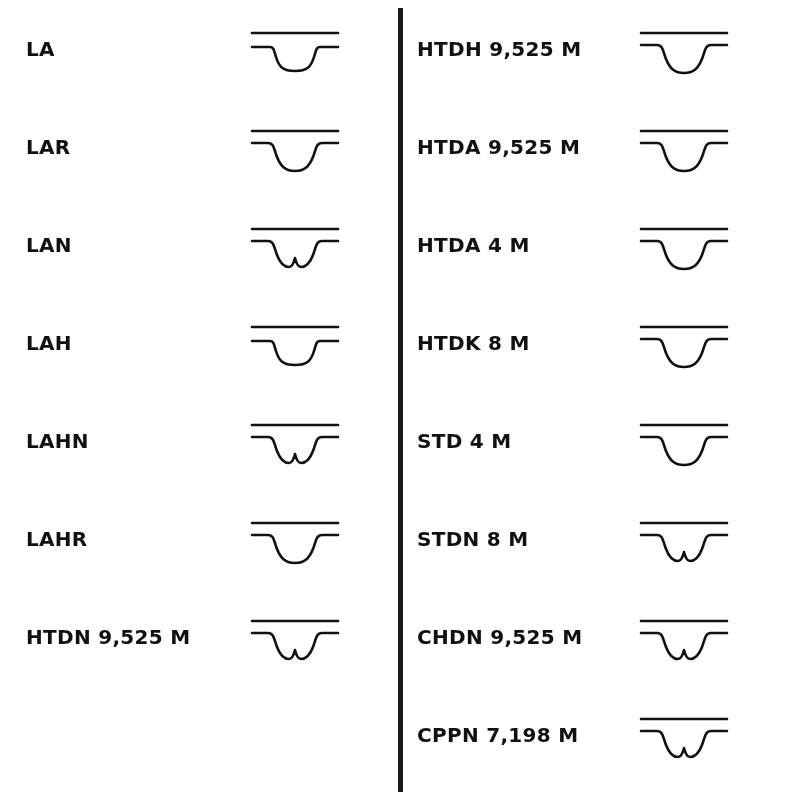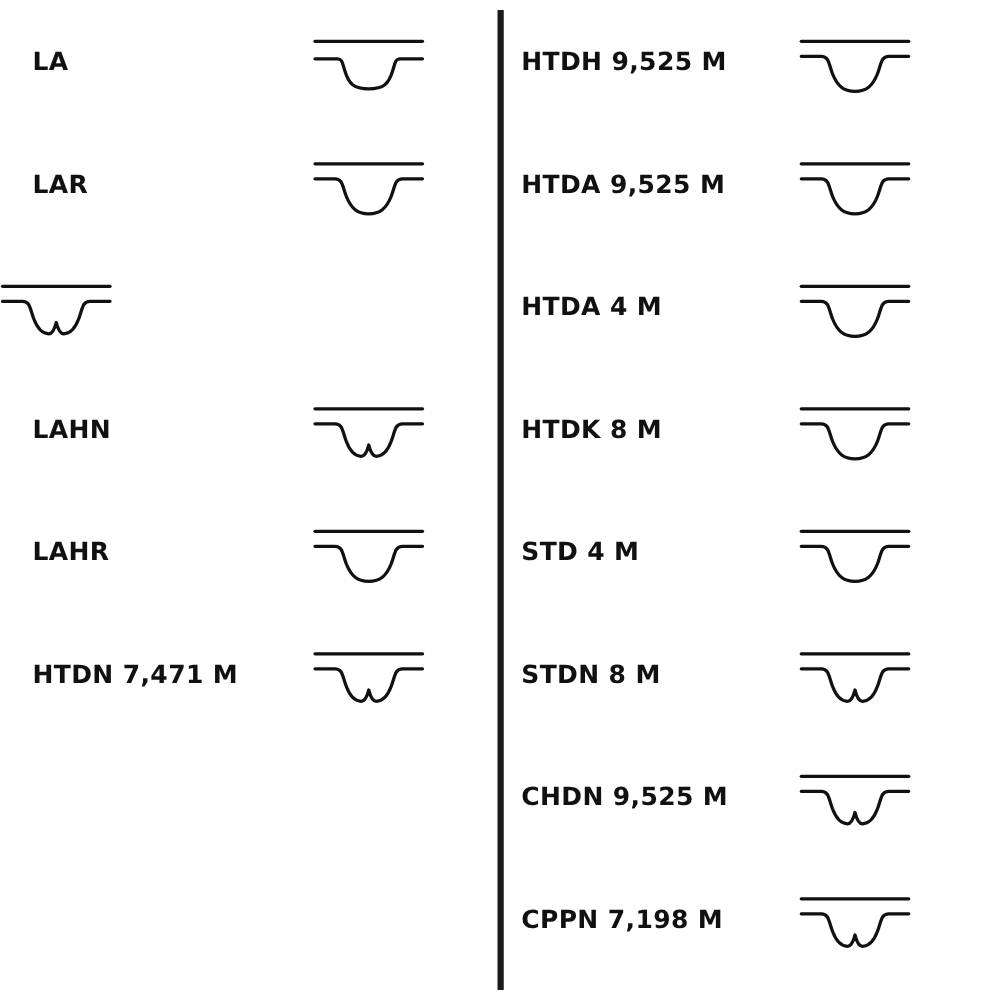--- a/index.html
+++ b/index.html
@@ -101,28 +101,38 @@
       <div class="label">LAR</div>
       <div class="profile">
         <svg viewBox="0 0 90 64">
           <path class="bar" d="M2 16 H88"></path>
           <path class="tooth" d="M2 28 H18 C24 28 24 34 27 42 C31 52 36 56 45 56 C54 56 59 52 63 42 C66 34 66 28 72 28 H88"></path>
         </svg>
       </div>
     </div>
 
     <div class="row">
-      <div class="profile">
-        <svg viewBox="0 0 90 64">
-          <path class="bar" d="M2 16 H88"></path>
-          <path class="tooth" d="M2 28 H18 C24 28 24 34 27 42 C30 50 34 54 39 54 C42 54 44 49 45 45 C46 49 48 54 51 54 C56 54 60 50 63 42 C66 34 66 28 72 28 H88"></path>
-        </svg>
-      </div>
-    </div>
-
+      <div class="label">LAN</div>
+      <div class="profile">
+        <svg viewBox="0 0 90 64">
+          <path class="bar" d="M2 16 H88"></path>
+          <path class="tooth" d="M2 28 H18 C24 28 24 34 27 42 C30 50 34 54 39 54 C42 54 44 49 45 45 C46 49 48 54 51 54 C56 54 60 50 63 42 C66 34 66 28 72 28 H88"></path>
+        </svg>
+      </div>
+    </div>
+
+    <div class="row">
+      <div class="label">LAH</div>
+      <div class="profile">
+        <svg viewBox="0 0 90 64">
+          <path class="bar" d="M2 16 H88"></path>
+          <path class="tooth" d="M2 30 H20 C24 30 24 34 26 40 C29 50 33 54 45 54 C57 54 61 50 64 40 C66 34 66 30 70 30 H88"></path>
+        </svg>
+      </div>
+    </div>
 
     <div class="row">
       <div class="label">LAHN</div>
       <div class="profile">
         <svg viewBox="0 0 90 64">
           <path class="bar" d="M2 16 H88"></path>
           <path class="tooth" d="M2 28 H18 C24 28 24 34 27 42 C30 50 34 54 39 54 C42 54 44 49 45 45 C46 49 48 54 51 54 C56 54 60 50 63 42 C66 34 66 28 72 28 H88"></path>
         </svg>
       </div>
     </div>
@@ -132,21 +142,21 @@
       <div class="profile">
         <svg viewBox="0 0 90 64">
           <path class="bar" d="M2 16 H88"></path>
           <path class="tooth" d="M2 28 H18 C24 28 24 34 27 42 C31 52 36 56 45 56 C54 56 59 52 63 42 C66 34 66 28 72 28 H88"></path>
         </svg>
       </div>
     </div>
 
 
     <div class="row">
-      <div class="label">HTDN 7,471 M</div>
+      <div class="label">HTDN 9,525 M</div>
       <div class="profile">
         <svg viewBox="0 0 90 64">
           <path class="bar" d="M2 16 H88"></path>
           <path class="tooth" d="M2 28 H18 C24 28 24 34 27 42 C30 50 34 54 39 54 C42 54 44 49 45 45 C46 49 48 54 51 54 C56 54 60 50 63 42 C66 34 66 28 72 28 H88"></path>
         </svg>
       </div>
     </div>
 
   </div>
 

